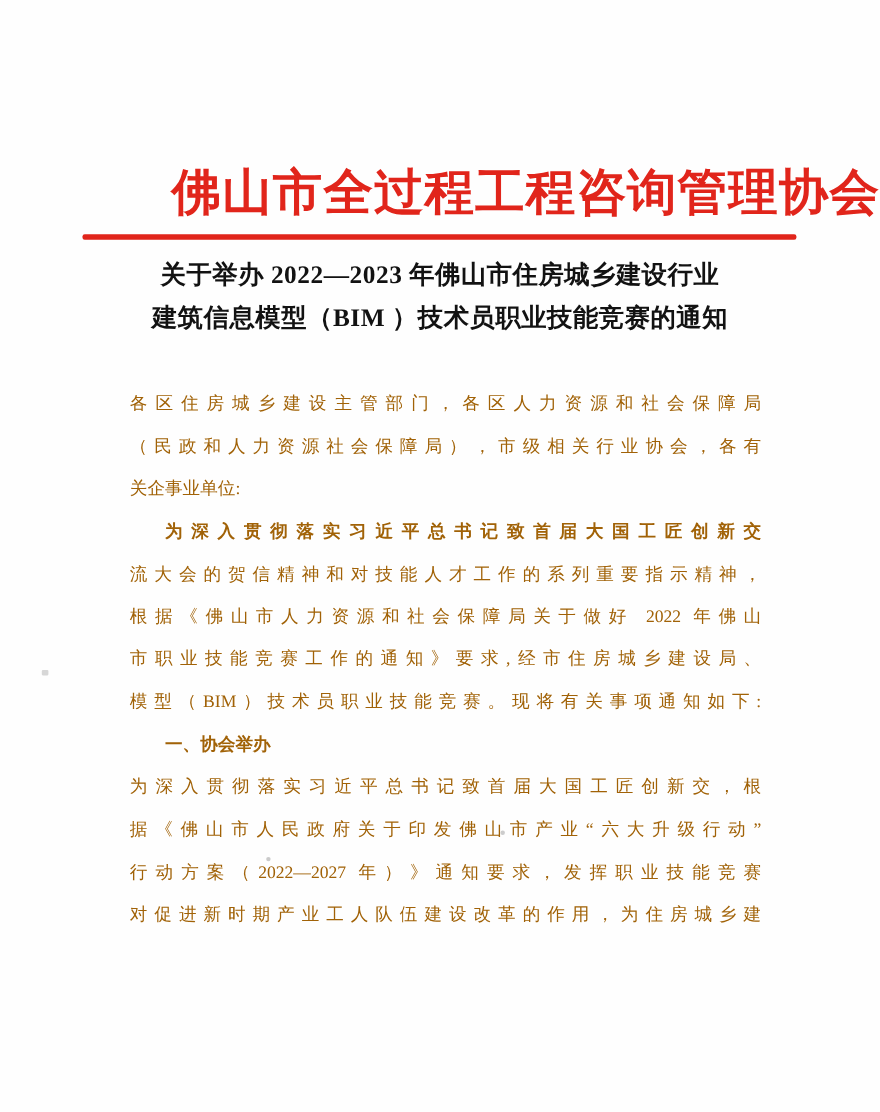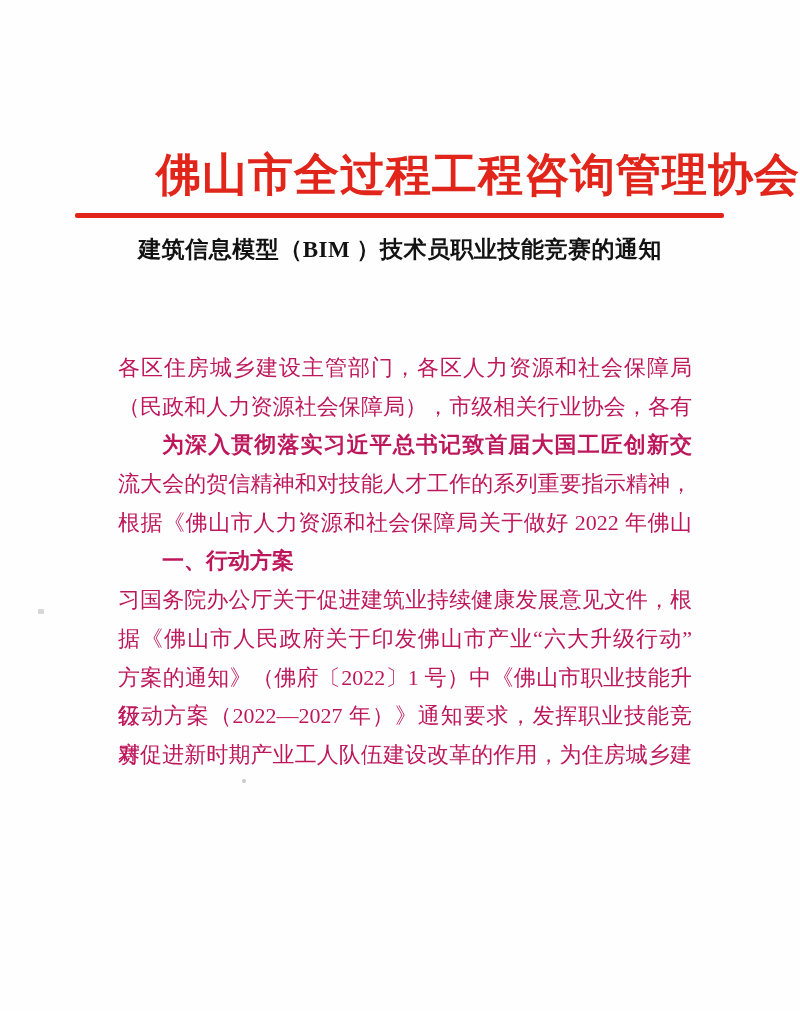--- a/index.html
+++ b/index.html
@@ -47,23 +47,23 @@
     line-height: 38.5px;
     color: #121212;
     letter-spacing: 0.5px;
     white-space: nowrap;
   }
   .body-text {
     position: absolute;
     top: 349px;
     left: 118px;
     width: 574px;
-    font-size: 22px;
+    font-size: 16px;
     line-height: 38.7px;
-    color: #be185d;
+    color: #a16207;
   }
   .line {
     height: 38.7px;
     white-space: nowrap;
   }
   .fill {
     text-align: justify;
     text-align-last: justify;
     white-space: normal;
   }
@@ -86,33 +86,36 @@
 </head>
 <body>
 
 <div class="page">
 
   <div class="org-header" style="color: rgb(225, 37, 27);">佛山市全过程工程咨询管理协会</div>
 
   <div class="red-rule" style="background: rgb(225, 37, 27);"></div>
 
   <div class="notice-title">
+    <div>关于举办 2022—2023 年佛山市住房城乡建设行业</div>
     <div>建筑信息模型（BIM ）技术员职业技能竞赛的通知</div>
   </div>
 
   <div class="body-text">
     <div class="line fill">各区住房城乡建设主管部门，各区人力资源和社会保障局</div>
     <div class="line fill">（民政和人力资源社会保障局），市级相关行业协会，各有</div>
+    <div class="line">关企事业单位:</div>
     <div class="line fill indent">为深入贯彻落实习近平总书记致首届大国工匠创新交</div>
     <div class="line fill">流大会的贺信精神和对技能人才工作的系列重要指示精神，</div>
     <div class="line fill">根据《佛山市人力资源和社会保障局关于做好 2022 年佛山</div>
-    <div class="line heading">一、行动方案</div>
-    <div class="line fill">习国务院办公厅关于促进建筑业持续健康发展意见文件，根</div>
+    <div class="line fill">市职业技能竞赛工作的通知》要求,经市住房城乡建设局、</div>
+    <div class="line fill">模型（BIM）技术员职业技能竞赛。现将有关事项通知如下:</div>
+    <div class="line heading">一、协会举办</div>
+    <div class="line fill">为深入贯彻落实习近平总书记致首届大国工匠创新交，根</div>
     <div class="line fill">据《佛山市人民政府关于印发佛山市产业“六大升级行动”</div>
-    <div class="line fill">方案的通知》（佛府〔2022〕1 号）中《佛山市职业技能升级</div>
     <div class="line fill">行动方案（2022—2027 年）》通知要求，发挥职业技能竞赛</div>
     <div class="line fill">对促进新时期产业工人队伍建设改革的作用，为住房城乡建</div>
   </div>
 
   <div class="speck" id="speck-1"></div>
   <div class="speck" id="speck-2"></div>
   <div class="speck" id="speck-3"></div>
 
 </div>
 

